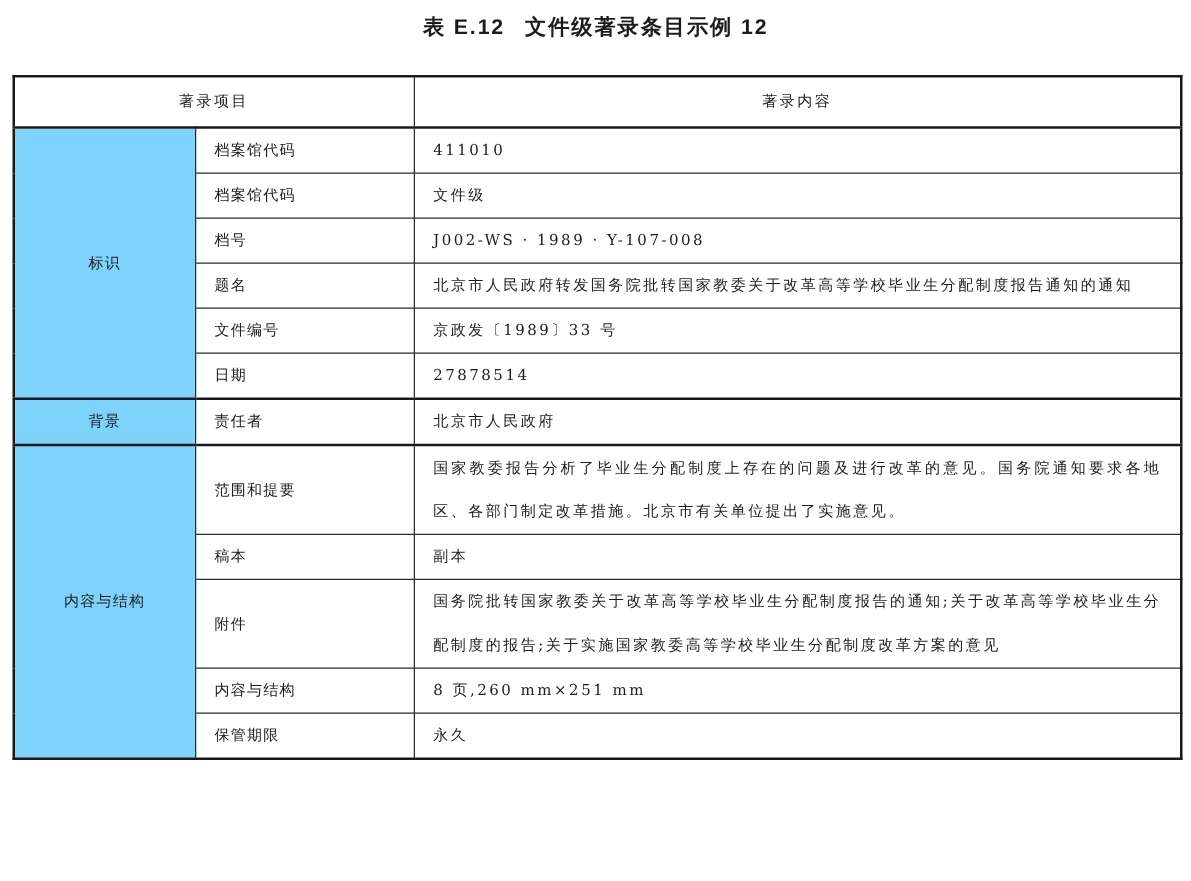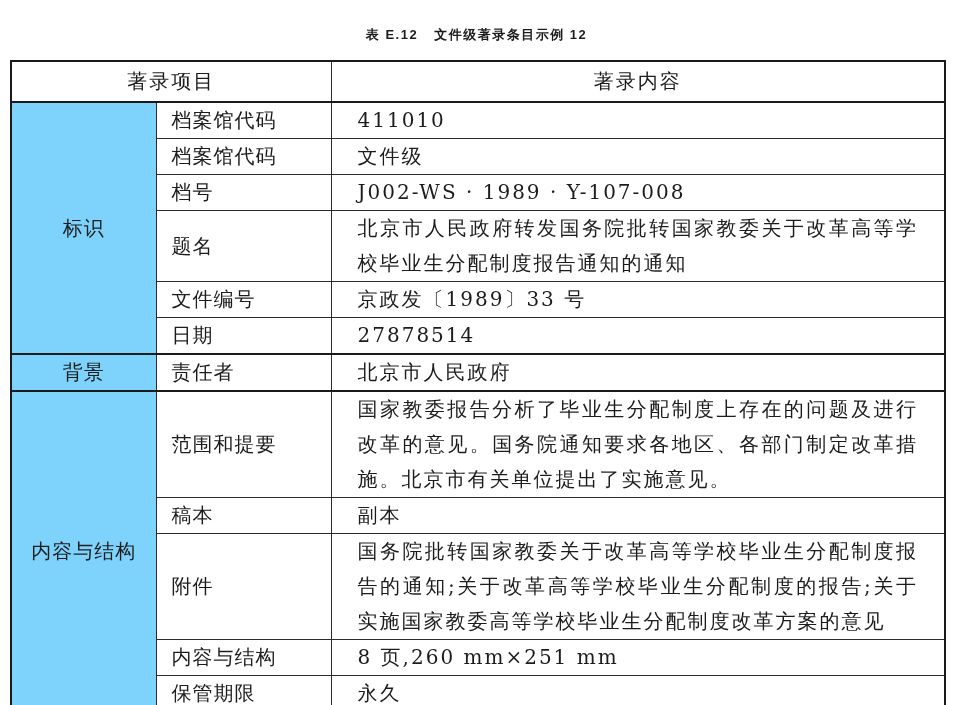--- a/index.html
+++ b/index.html
@@ -16,44 +16,43 @@
     -webkit-font-smoothing: antialiased;
   }
   .page-title {
     position: absolute;
     top: 10px;
     left: 0;
     width: 953px;
     text-align: center;
     font-family: "Liberation Sans", "DejaVu Sans", sans-serif;
     font-weight: bold;
-    font-size: 13px;
+    font-size: 17px;
     letter-spacing: 1.5px;
     white-space: nowrap;
-    margin-top: 16px;
   }
   .page-title .title-label {
     margin-right: 16px;
   }
   table.catalog-table {
     position: absolute;
     left: 10px;
     top: 60px;
     width: 934px;
     border-collapse: collapse;
     table-layout: fixed;
     border: 2px solid #1a1a1a;
   }
   col.col-group   { width: 145px; }
   col.col-item    { width: 175px; }
   col.col-content { width: 614px; }
   th, td {
     border: 1px solid #2b2b2b;
     font-weight: normal;
-    font-size: 20px;
+    font-size: 12px;
     vertical-align: middle;
     overflow: hidden;
   }
   thead th {
     height: 37px;
     border-bottom: 2px solid #1a1a1a;
     text-align: center;
     letter-spacing: 2px;
   }
   td.group-cell {
@@ -61,21 +60,21 @@
     letter-spacing: 1px;
     background: #7dd3fc;
   }
   td.item-cell {
     padding: 0 6px 0 15px;
     letter-spacing: 1px;
     height: 33px;
     margin-left: 32px;
   }
   td.content-cell {
-    padding: 0 26px;
+    padding: 0 15px;
     letter-spacing: 2px;
     line-height: 35px;
     text-align: justify;
   }
   tr.group-start td {
     border-top: 2px solid #1a1a1a;
   }
 </style>
 </head>
 <body>

